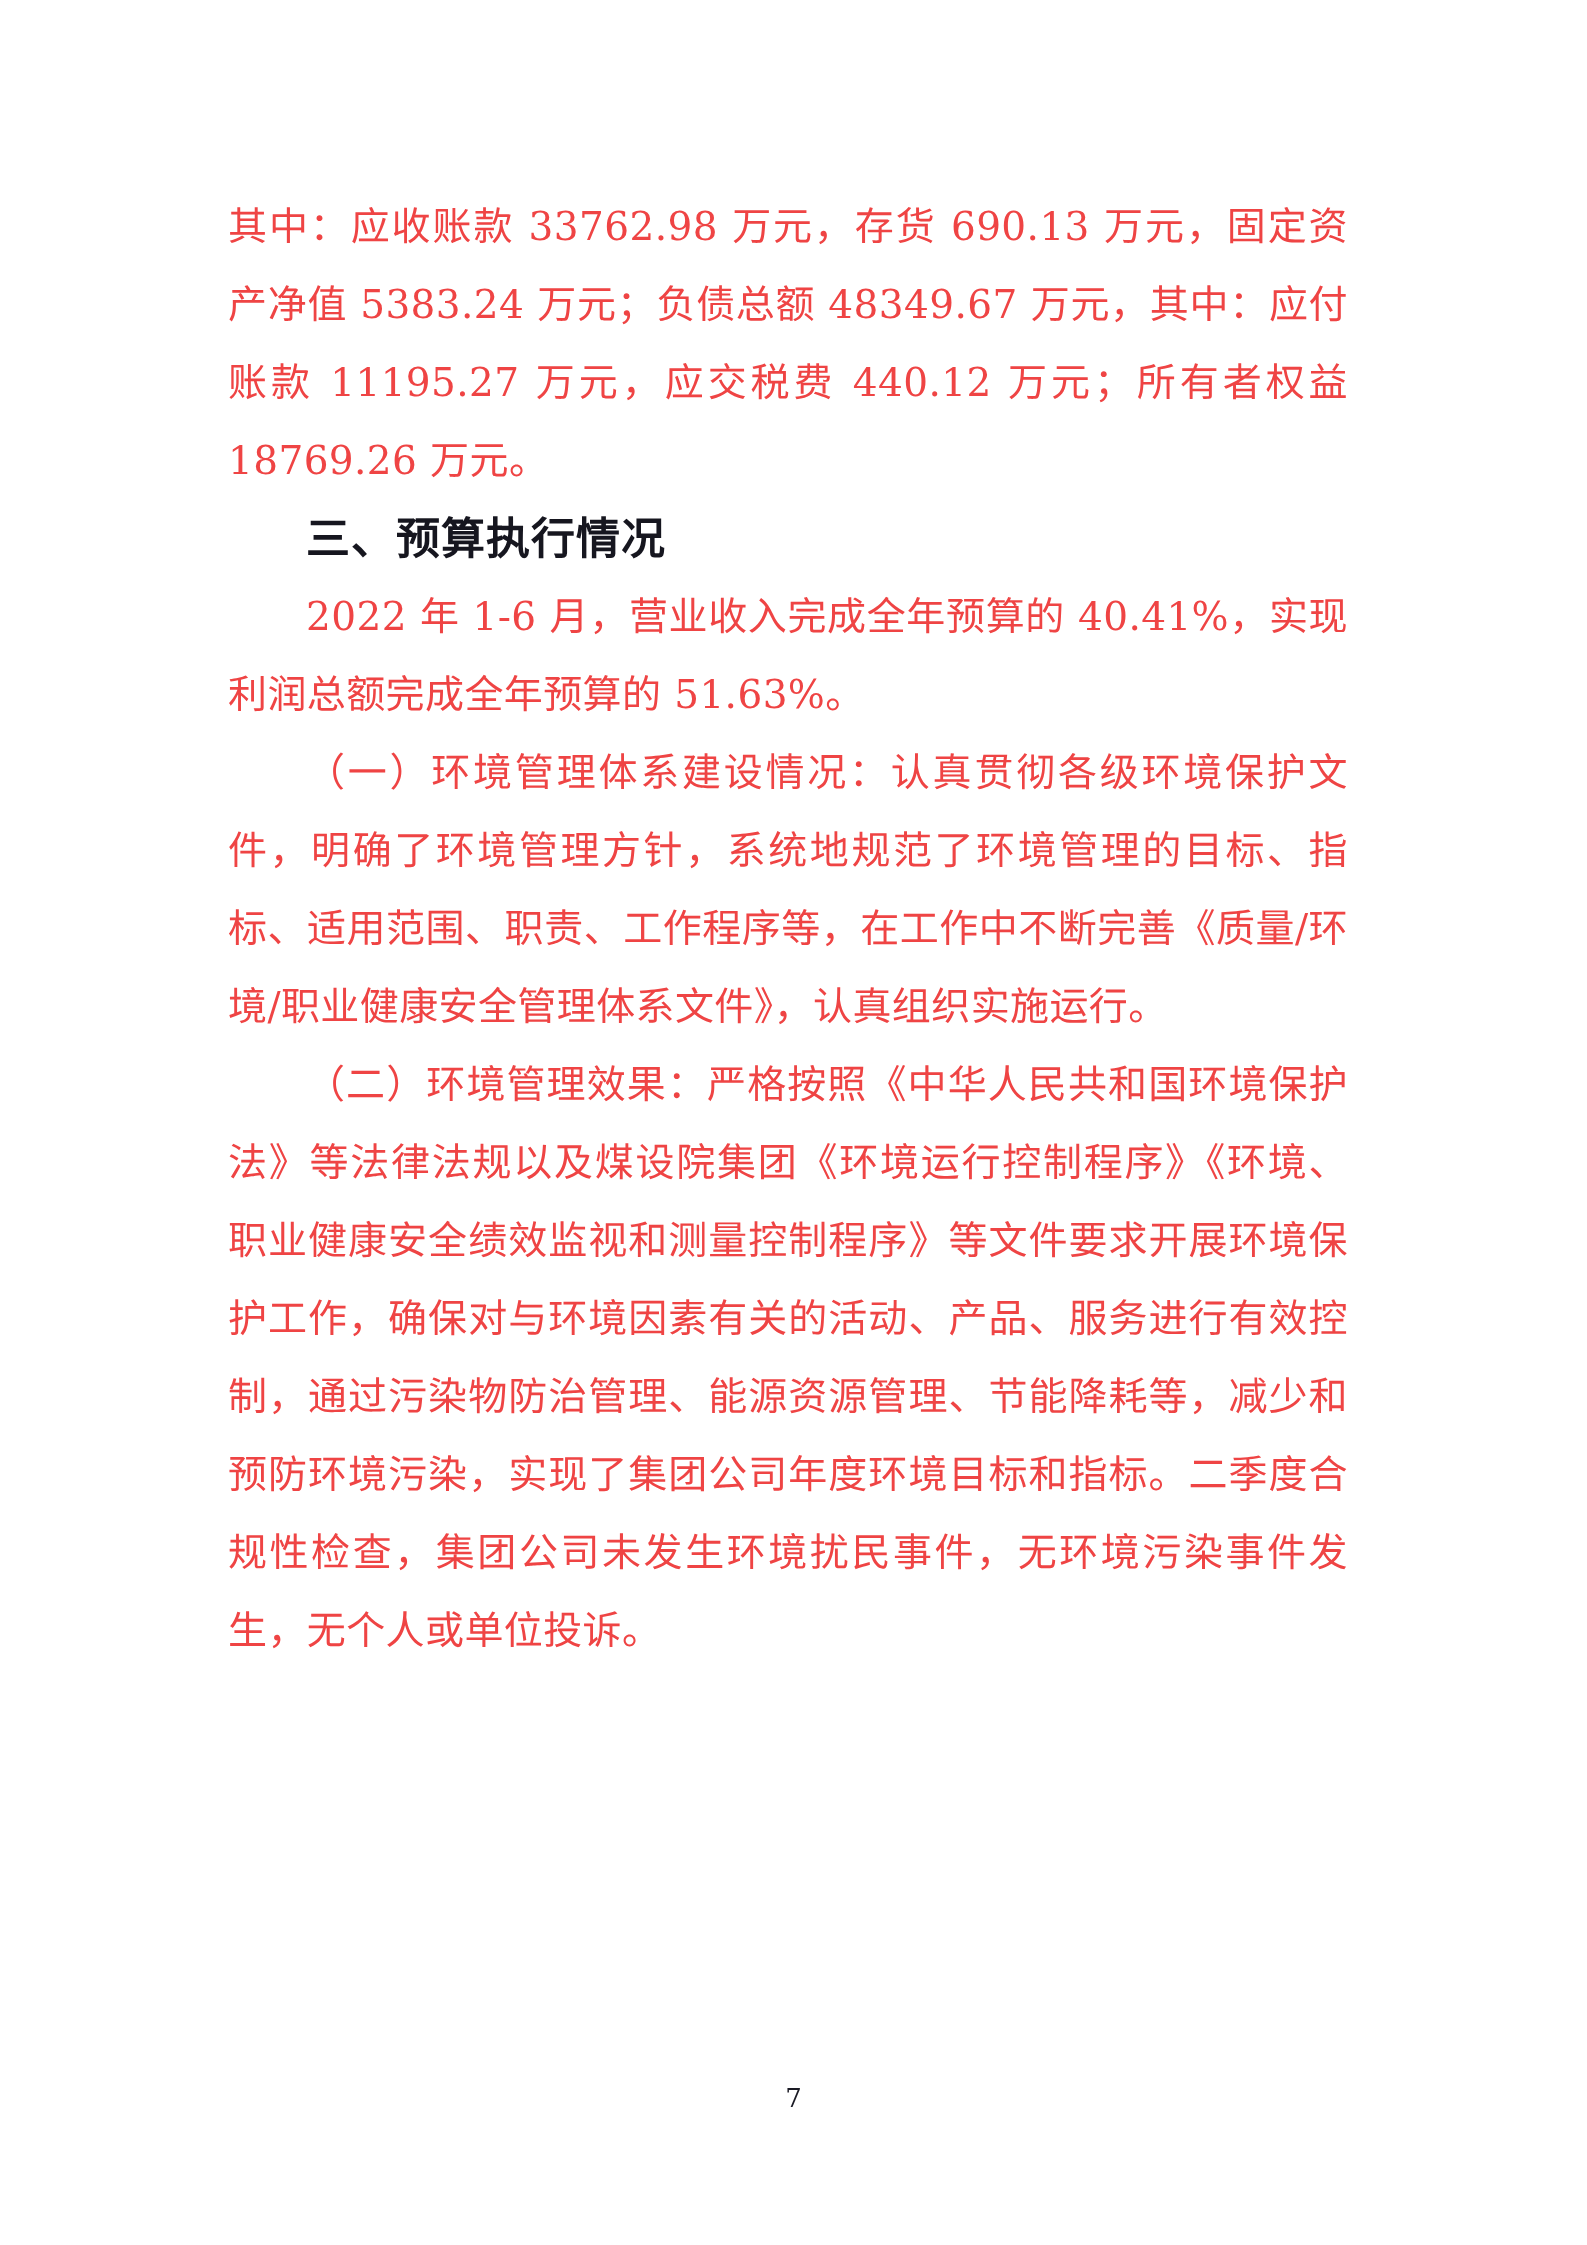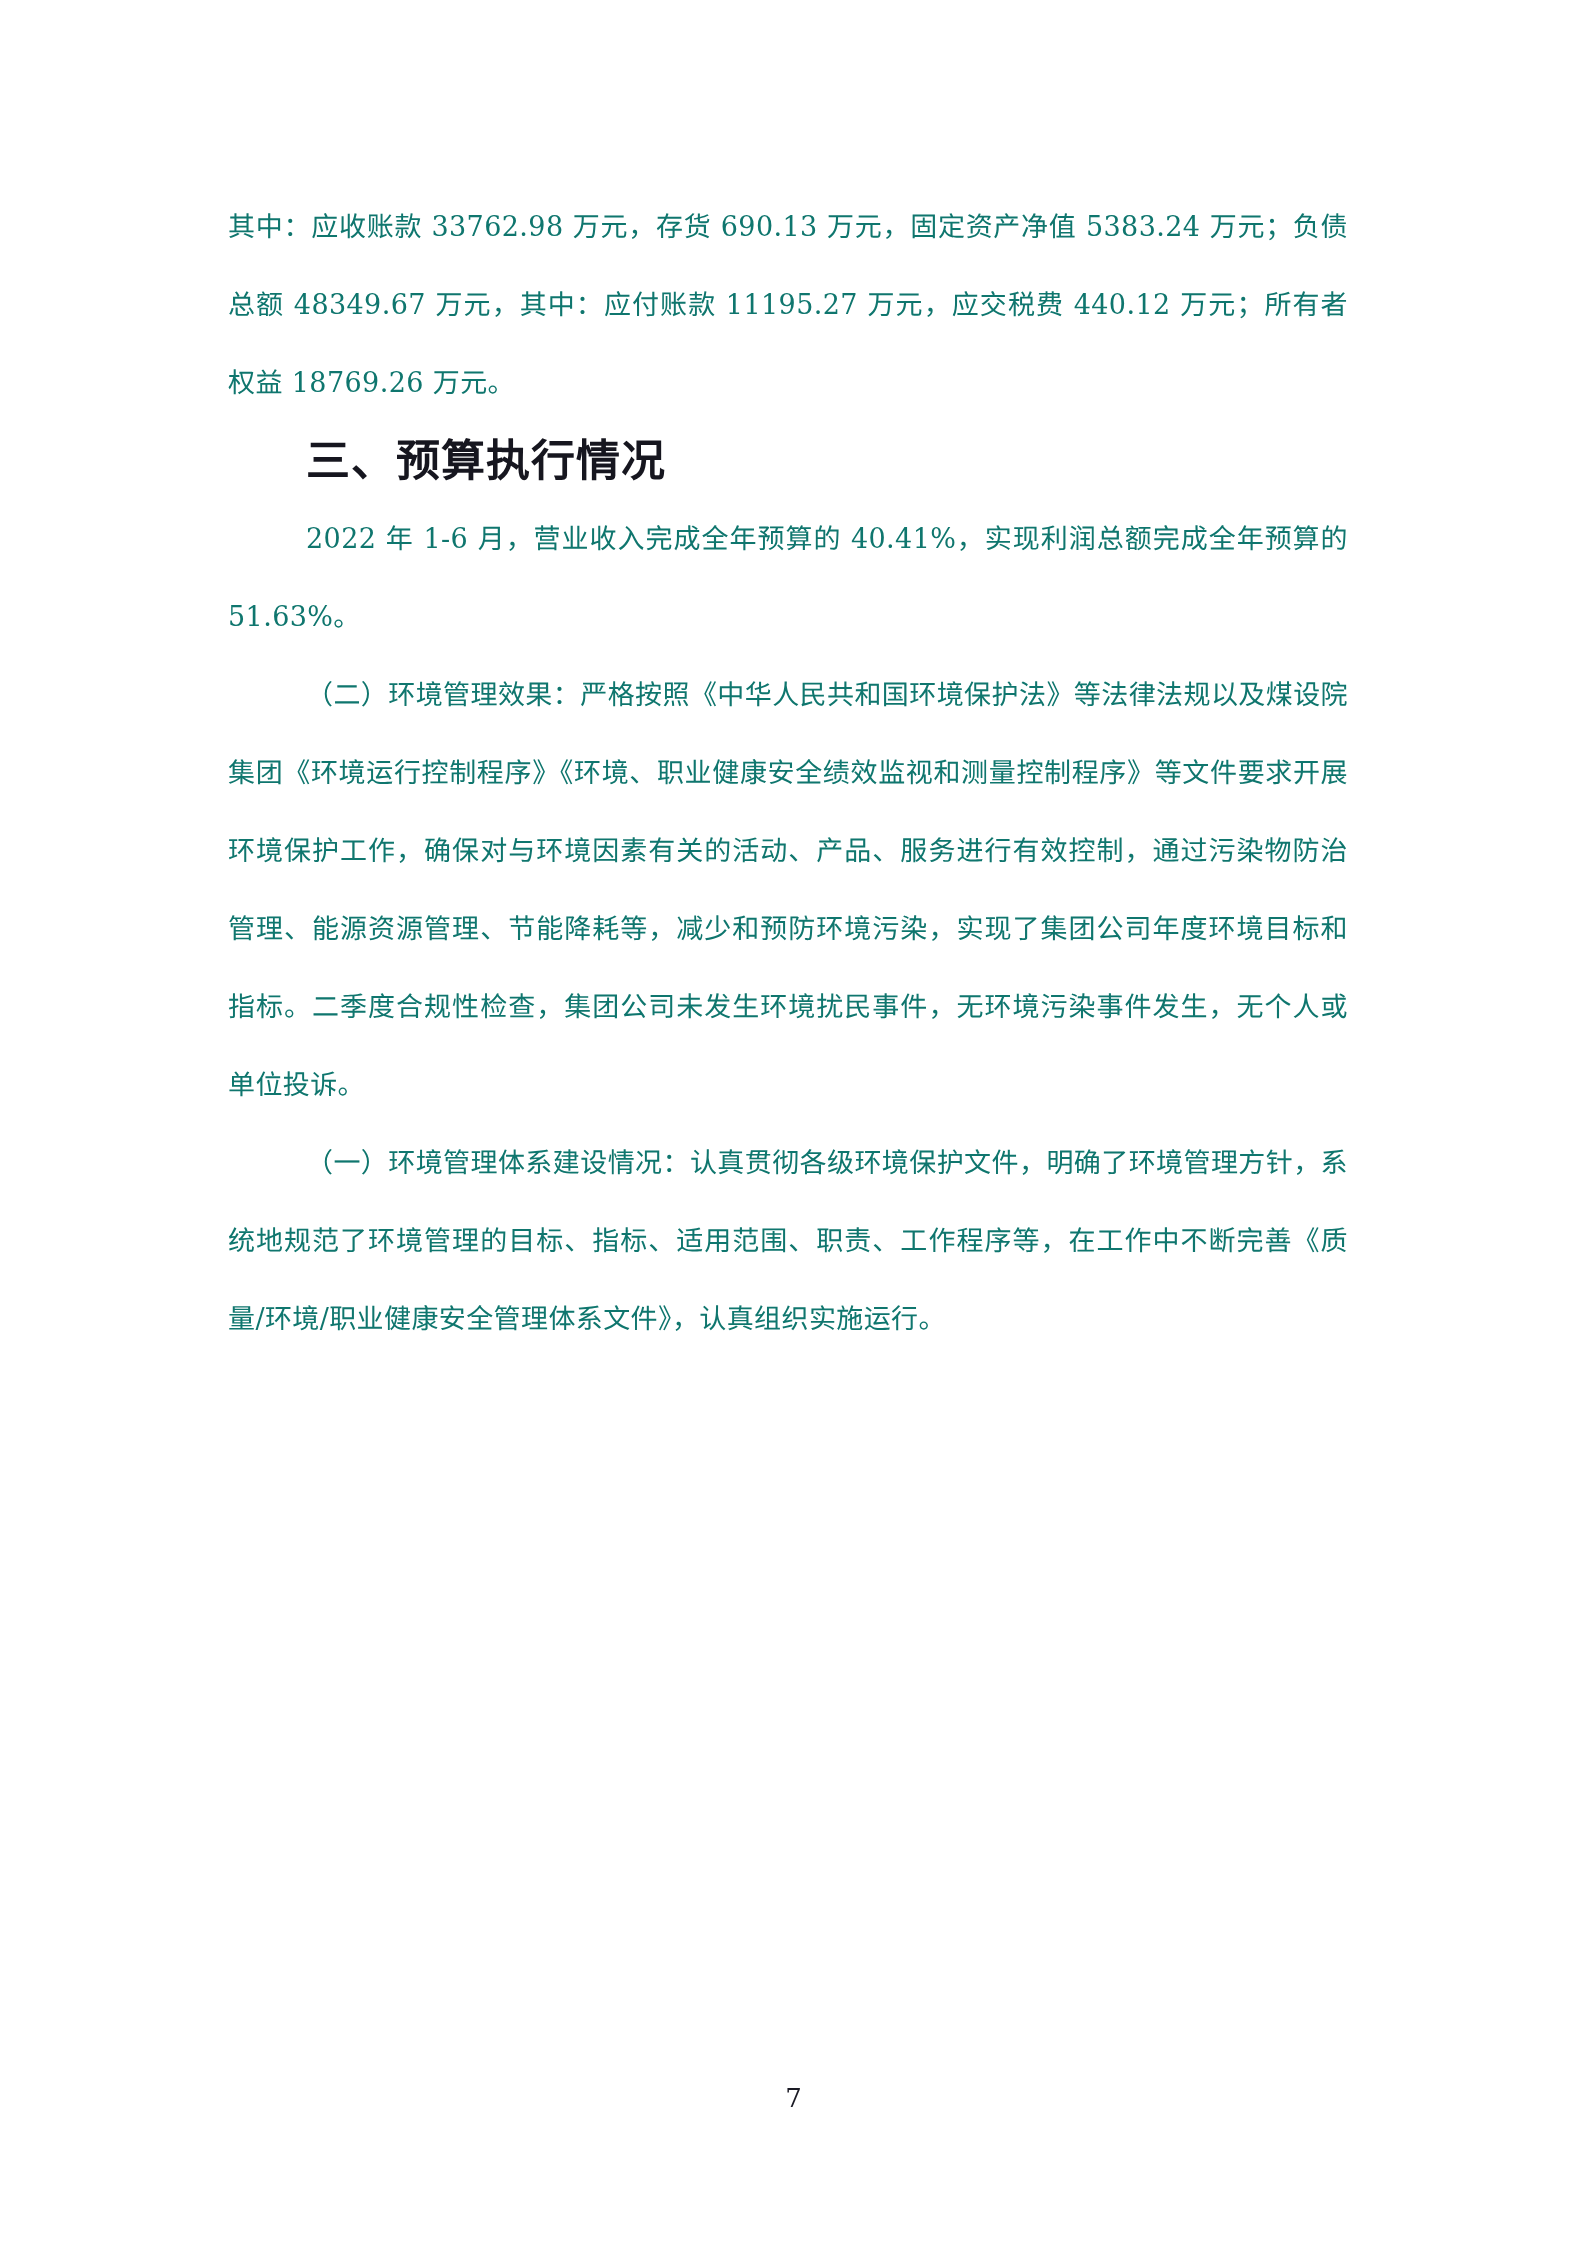--- a/index.html
+++ b/index.html
@@ -16,23 +16,23 @@
     overflow: hidden;
   }
   .content {
     position: absolute;
     left: 228px;
     top: 188px;
     width: 1120px;
   }
   .para {
     font-family: "DejaVu Serif", "Liberation Serif", serif;
-    font-size: 27px;
+    font-size: 39px;
     line-height: 78px;
-    color: #0f766e;
+    color: #ef4444;
     text-align: justify;
     text-justify: inter-ideograph;
     margin: 0;
     letter-spacing: 0.4px;
   }
   .para.indent {
     text-indent: 78px;
   }
   .heading {
     font-family: "DejaVu Sans", "Liberation Sans", sans-serif;
@@ -63,21 +63,21 @@
   <div class="content">
 
     <p class="para">其中：应收账款 33762.98 万元，存货 690.13 万元，固定资产净值 5383.24 万元；负债总额 48349.67 万元，其中：应付账款 11195.27 万元，应交税费 440.12 万元；所有者权益 18769.26 万元。</p>
 
 
     <h2 class="heading">三、预算执行情况</h2>
 
     <p class="para indent">2022 年 1-6 月，营业收入完成全年预算的 40.41%，实现利润总额完成全年预算的 51.63%。</p>
 
 
+    <p class="para indent">（一）环境管理体系建设情况：认真贯彻各级环境保护文件，明确了环境管理方针，系统地规范了环境管理的目标、指标、适用范围、职责、工作程序等，在工作中不断完善《质量/环境/职业健康安全管理体系文件》，认真组织实施运行。</p>
+
     <p class="para indent">（二）环境管理效果：严格按照《中华人民共和国环境保护法》等法律法规以及煤设院集团《环境运行控制程序》《环境、职业健康安全绩效监视和测量控制程序》等文件要求开展环境保护工作，确保对与环境因素有关的活动、产品、服务进行有效控制，通过污染物防治管理、能源资源管理、节能降耗等，减少和预防环境污染，实现了集团公司年度环境目标和指标。二季度合规性检查，集团公司未发生环境扰民事件，无环境污染事件发生，无个人或单位投诉。</p>
-
-    <p class="para indent">（一）环境管理体系建设情况：认真贯彻各级环境保护文件，明确了环境管理方针，系统地规范了环境管理的目标、指标、适用范围、职责、工作程序等，在工作中不断完善《质量/环境/职业健康安全管理体系文件》，认真组织实施运行。</p>
 
   </div>
 
   <div class="footer">7</div>
 
 </div>
 
 </body></html>

